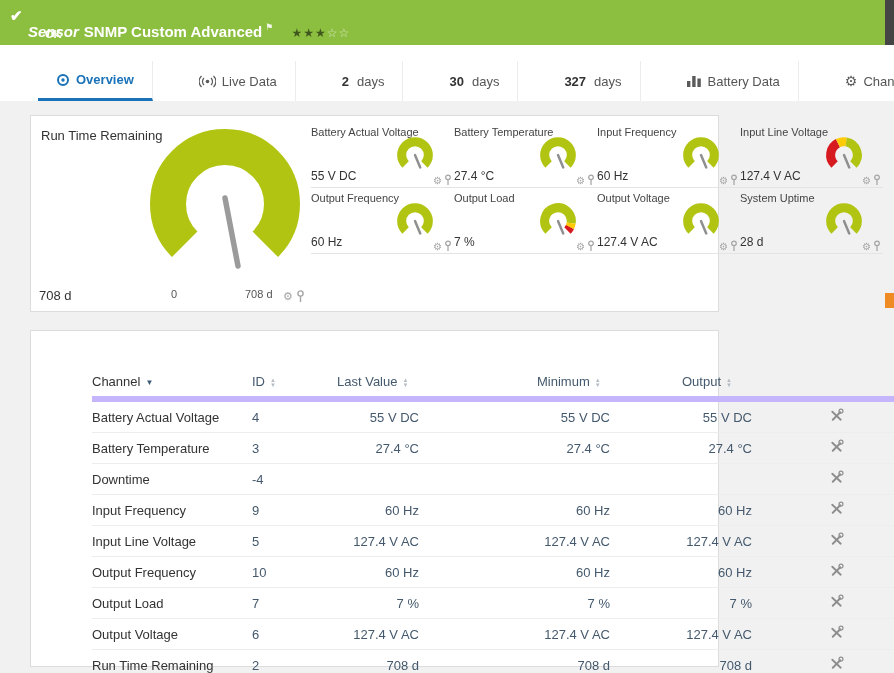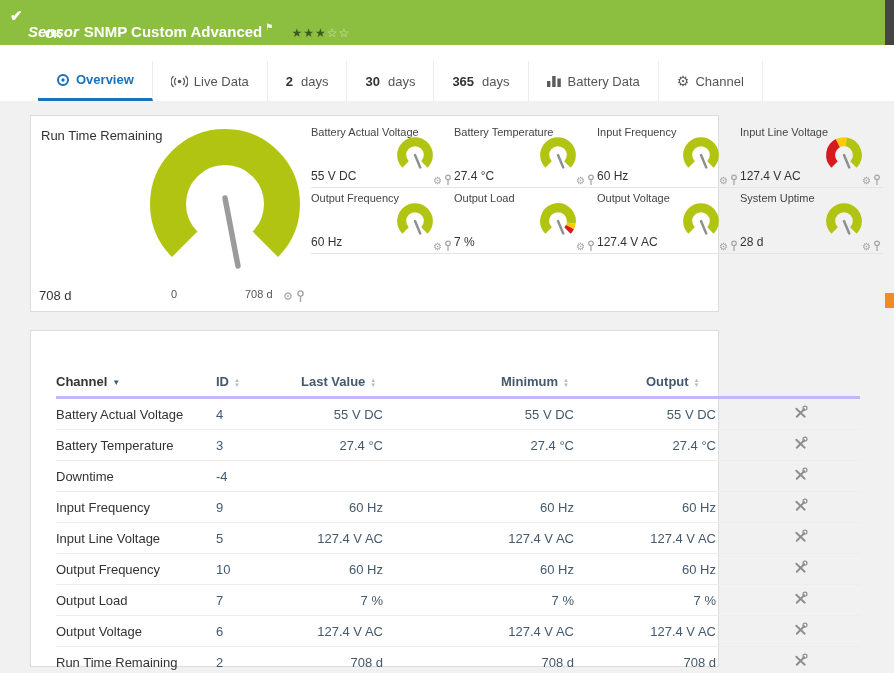--- a/index.html
+++ b/index.html
@@ -24,33 +24,33 @@
   .stars { margin-left:14px; font-size:12px; letter-spacing:1px; }
   .stars .filled { color:rgba(0,0,0,0.55); }
   .stars .empty  { color:rgba(255,255,255,0.65); }
   .status { position:absolute; left:45px; top:28px; font-size:11px; font-weight:bold; }
 
   .edge-dark { position:absolute; top:0; right:0; width:9px; height:45px; background:#454545; z-index:5; }
   .edge-orange { position:absolute; top:293px; right:0; width:9px; height:15px; background:#ef8b24; z-index:5; }
 
   
   .tabzone { background:#fff; padding:16px 0 0 38px; }
-  .tabbar { display:flex; height:40px; }
+  .tabbar { display:flex; height:40px;gap:28px; }
   .tab {
     display:flex; align-items:center; gap:6px;
     padding:0 18px; font-size:13px; color:#555;
     border-right:1px solid #ececec; cursor:pointer; white-space:nowrap;
   }
   .tab.active { color:#1a72b8; border-bottom:3px solid #1a72b8; font-weight:bold; }
   .tab-num { font-weight:bold; color:#333; margin-right:2px; }
   .tab .gearglyph { font-size:14px; color:#5a5a5a; }
 
   
   .content { padding:14px 0 0 30px; }
-  .card { width:689px; background:#fff; border:1px solid #dcdcdc; }
+  .card { width:689px; background:#fff; border:1px solid #dcdcdc;padding-left:36px; }
   .gauges-card { height:197px; position:relative; margin-bottom:18px; }
   .table-card { height:337px; padding-top:38px; }
 
   
   .mg-title { position:absolute; left:10px; top:12px; font-size:13px; color:#333; }
   .mg-dial { position:absolute; left:112px; top:4px; }
   .mg-value { position:absolute; left:8px; top:172px; font-size:13px; color:#333; }
   .mg-scale0 { position:absolute; left:140px; top:172px; font-size:11px; color:#555; }
   .mg-scalemax { position:absolute; left:214px; top:172px; font-size:11px; color:#555; }
   .mg-icons { position:absolute; left:252px; top:174px; display:flex; align-items:center; gap:3px; color:#a5a5a5; }
@@ -61,22 +61,22 @@
   .sgauge { position:relative; width:143px; height:66px; border-bottom:1px solid #e4e4e4; }
   .sg-title { font-size:11px; color:#444; padding-top:4px; white-space:nowrap; }
   .sg-value { position:absolute; left:0; bottom:4px; font-size:12px; color:#333; }
   .sg-dial { position:absolute; right:16px; top:14px; }
   .sg-icons { position:absolute; right:2px; bottom:1px; display:flex; align-items:center; gap:2px; color:#a5a5a5; }
   .sg-icons .gear { font-size:10px; cursor:pointer; }
 
   
   table { border-collapse:collapse; margin-left:25px; width:804px; }
   th {
-    font-size:13px; font-weight:bold; color:#3b5a75; text-align:left;
-    padding:5px 0 7px 0; border-bottom:3px solid #c4b5fd; white-space:nowrap;
+    font-size:13px; font-weight:normal; color:#3b5a75; text-align:left;
+    padding:5px 0 7px 0; border-bottom:6px solid #c4b5fd; white-space:nowrap;
   }
   td { font-size:13px; padding:6px 0; border-bottom:1px solid #ededed; white-space:nowrap; }
   .c-channel { width:160px; color:#333; }
   .c-id { width:85px; color:#44596d;margin-left:21px; }
   .c-last { width:200px; text-align:right; padding-right:118px; color:#44596d; }
   .c-min  { width:145px; text-align:right; padding-right:72px;  color:#44596d; }
   .c-max  { width:145px; text-align:right; padding-right:75px;  color:#44596d; }
   .c-tools { padding-left:2px; }
   th.c-last, th.c-min, th.c-max { text-align:left; padding-right:0;margin-top:7px; }
   .sort-desc { font-size:8px; color:#3b5a75; margin-left:5px; vertical-align:1px; }
@@ -116,21 +116,21 @@
       </div>
       <div class="tab">
         <span class="tab-num">2</span>
         <span class="tab-label">days</span>
       </div>
       <div class="tab">
         <span class="tab-num">30</span>
         <span class="tab-label">days</span>
       </div>
       <div class="tab">
-        <span class="tab-num">365</span>
+        <span class="tab-num">327</span>
         <span class="tab-label">days</span>
       </div>
       <div class="tab">
         <svg width="15" height="12" viewBox="0 0 15 12">
           <rect x="0" y="6" width="3.4" height="6" fill="#5a5a5a"></rect>
           <rect x="5.2" y="1" width="3.4" height="11" fill="#5a5a5a"></rect>
           <rect x="10.4" y="3.5" width="3.4" height="8.5" fill="#5a5a5a"></rect>
         </svg>
         <span class="tab-label">Battery Data</span>
       </div>

